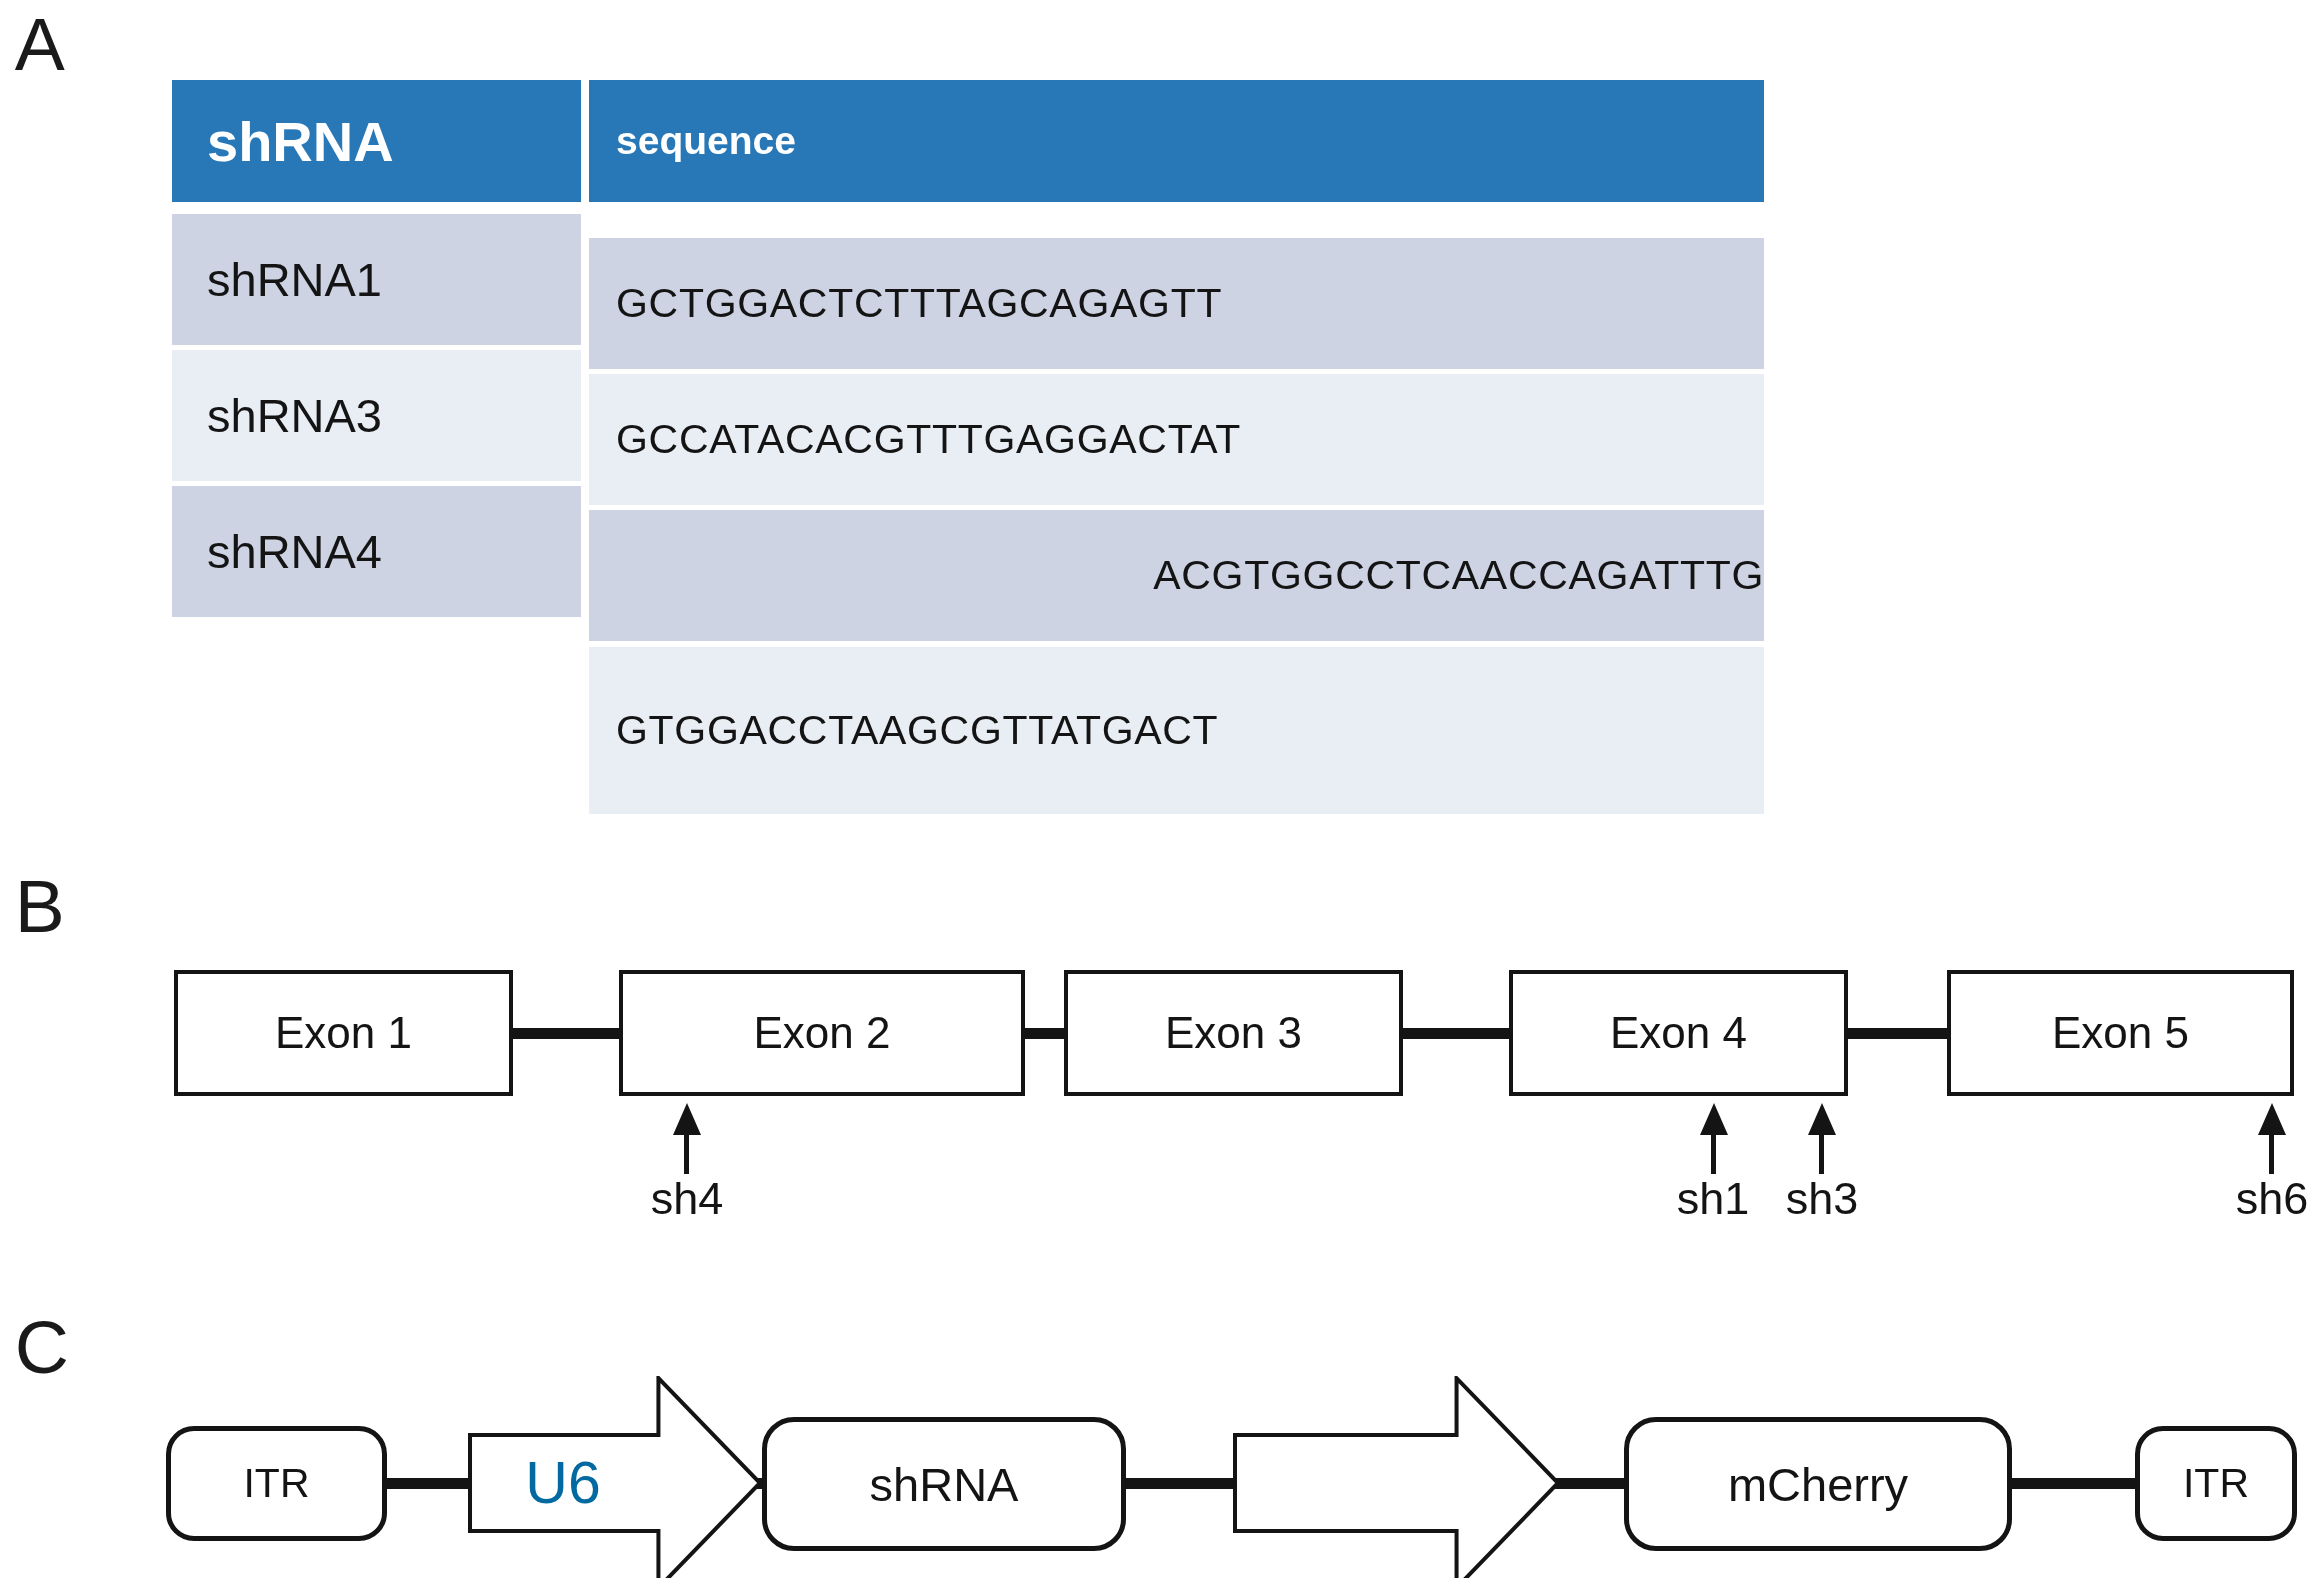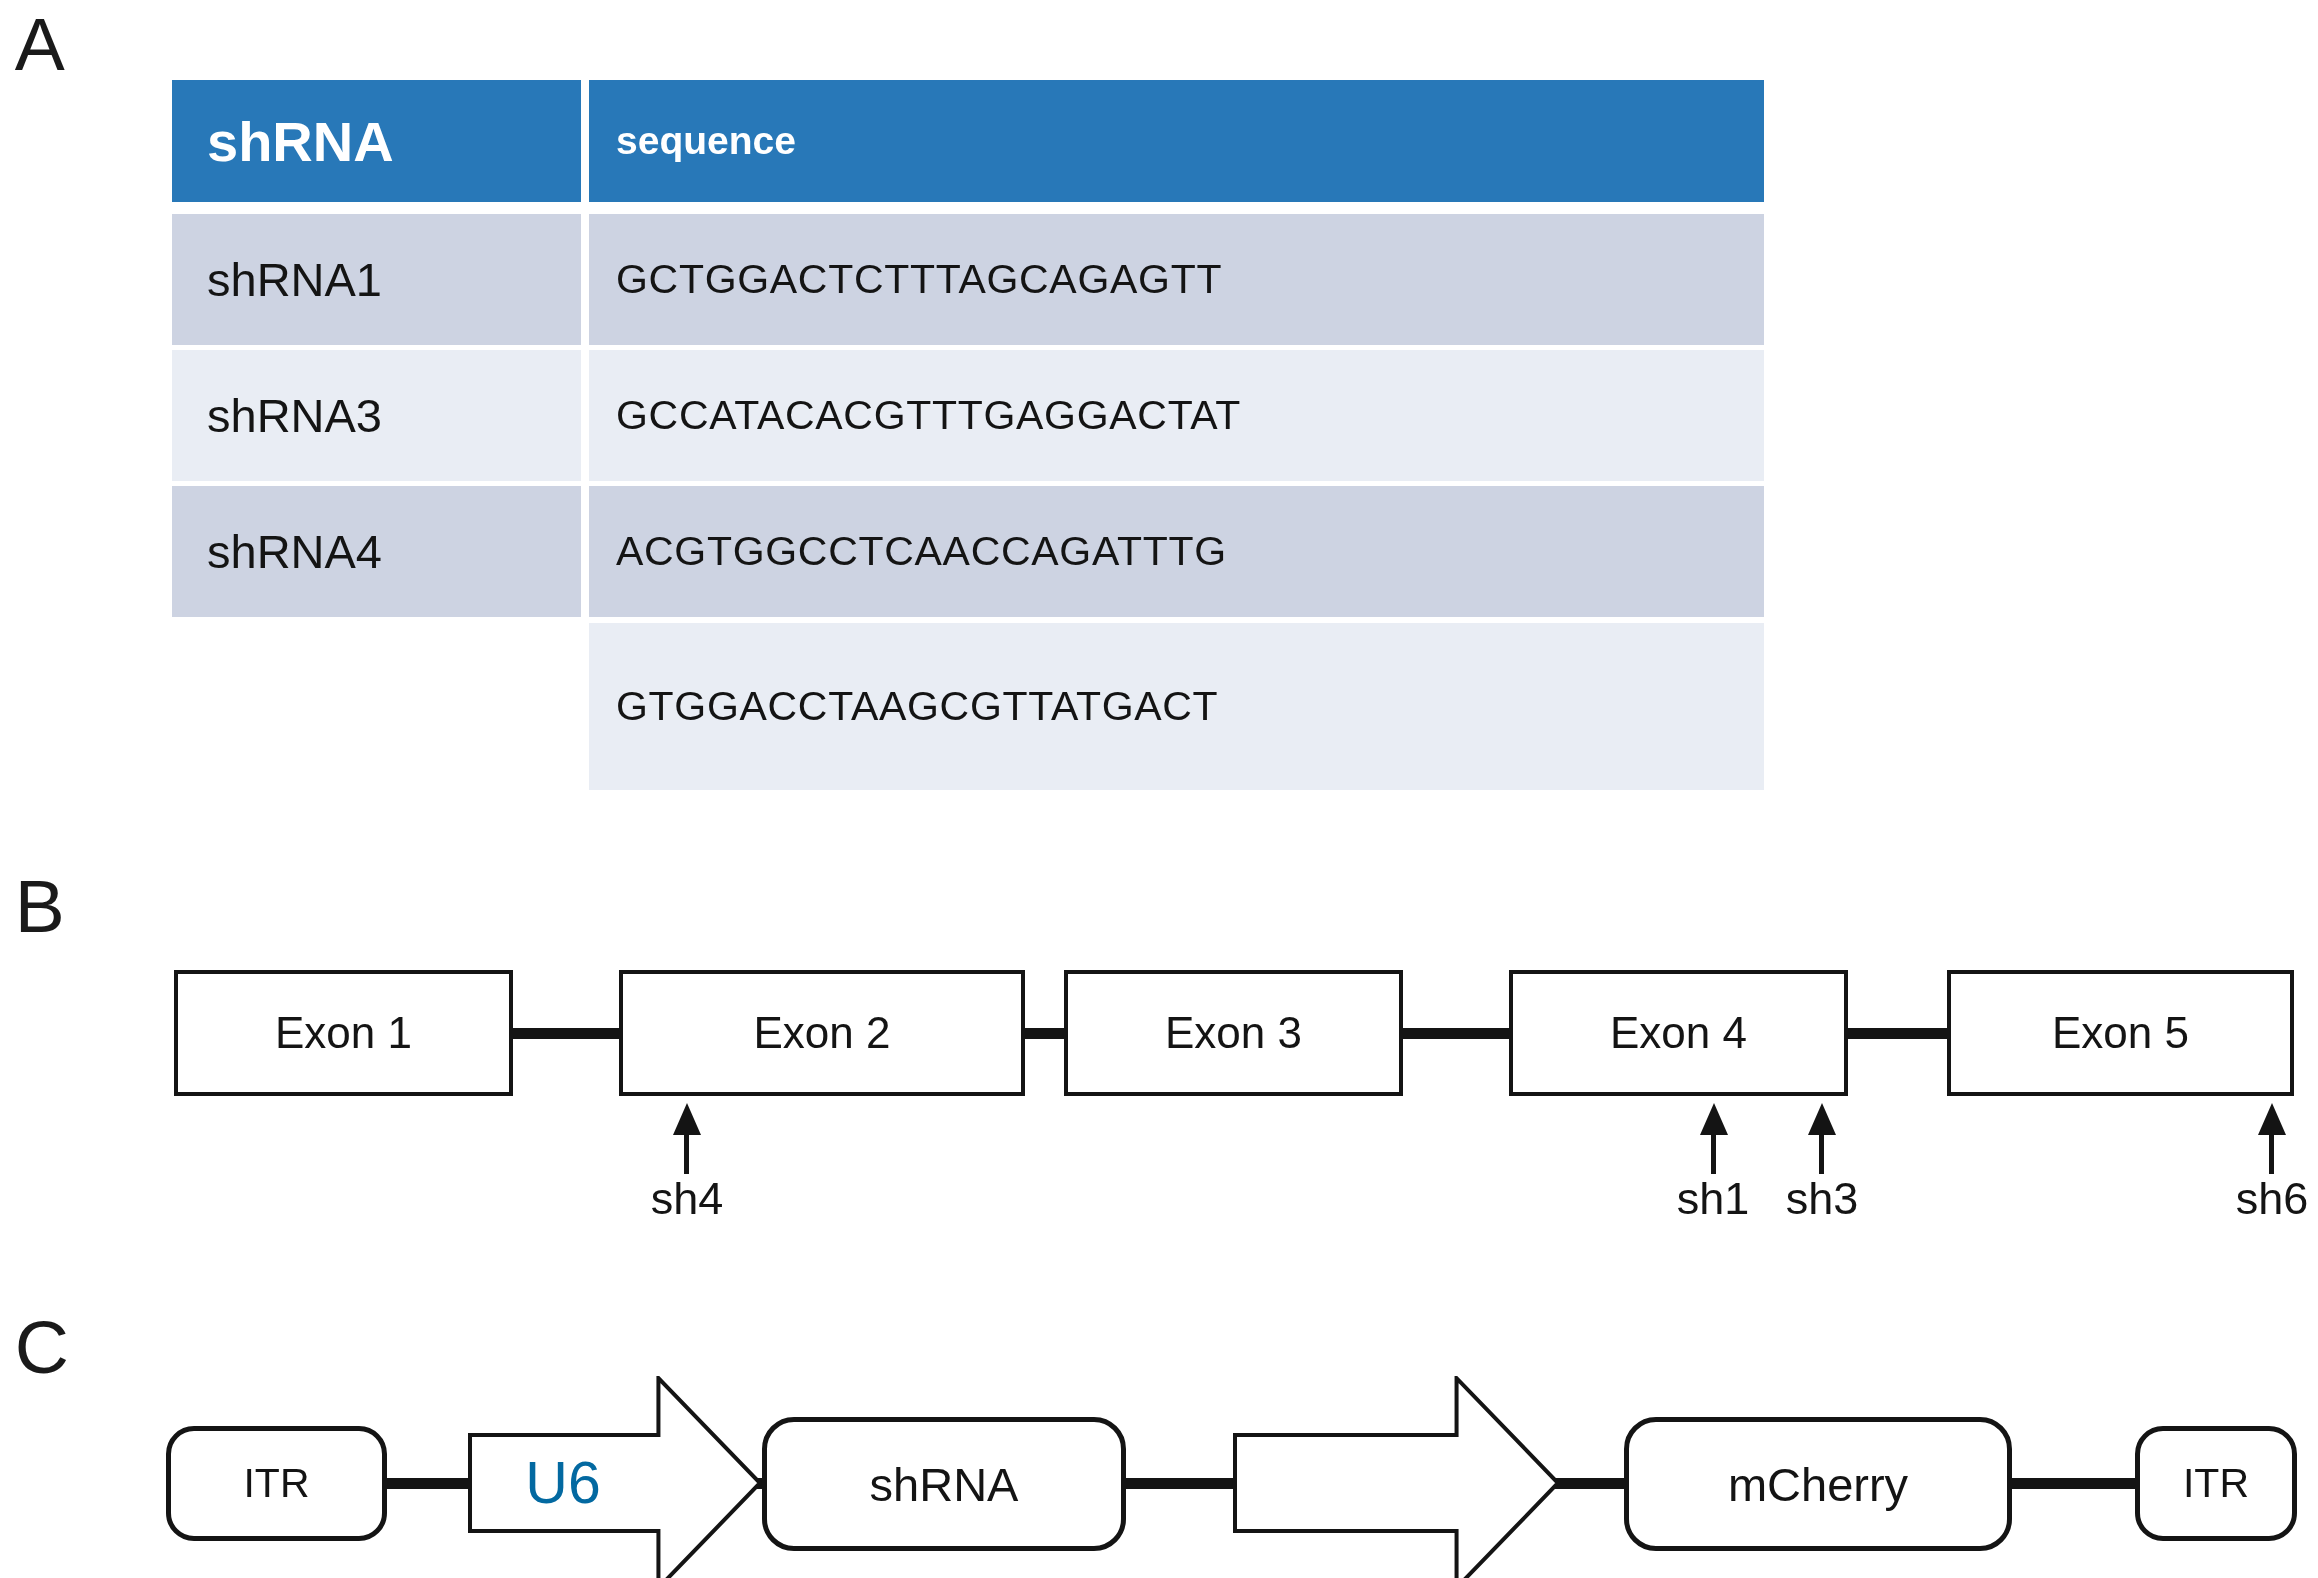--- a/index.html
+++ b/index.html
@@ -28,21 +28,21 @@
   .th{
     background:var(--header-bg,#2878b8);
     color:var(--header-text,#ffffff);
     font-weight:700;
   }
   .td-dark{background:var(--row-odd,#cdd3e2);}
   .td-light{background:var(--row-even,#e9edf4);}
   .col1{left:172px;width:409px;padding-left:35px;}
   .col2{left:589px;width:1175px;padding-left:27px;}
   .name-cell{font-size:47px;color:#141414;}
-  .seq-cell{font-size:41px;color:#141414;letter-spacing:0.7px;}
+  .seq-cell{font-size:41px;color:#141414;letter-spacing:0.7px;margin-top:24px;}
   .th-name{font-size:56px;}
   .th-seq{font-size:39px;}
   
   .exon{
     position:absolute;
     top:970px;height:126px;
     background:#ffffff;
     border:4px solid #141414;
     box-sizing:border-box;
     display:flex;align-items:center;justify-content:center;
@@ -129,21 +129,21 @@
   <div class="cell td-light col1 name-cell" style="top:350px;height:131px;">
     <span>shRNA3</span>
   </div>
   <div class="cell td-light col2 seq-cell" style="top:350px;height:131px;">
     <span>GCCATACACGTTTGAGGACTAT</span>
   </div>
 
   <div class="cell td-dark col1 name-cell" style="top:486px;height:131px;">
     <span>shRNA4</span>
   </div>
-  <div class="cell td-dark col2 seq-cell" style="top:486px;height:131px;">
+  <div class="cell td-dark col2 seq-cell" style="top:486px;height:131px;justify-content:flex-end;">
     <span>ACGTGGCCTCAACCAGATTTG</span>
   </div>
 
   <div class="cell td-light col2 seq-cell" style="top:623px;height:167px;">
     <span>GTGGACCTAAGCGTTATGACT</span>
   </div>
 
   <div class="panel-label" style="left:14.7px;top:869px;">B</div>
 
   <div class="hline" style="left:494px;width:140px;"></div>

